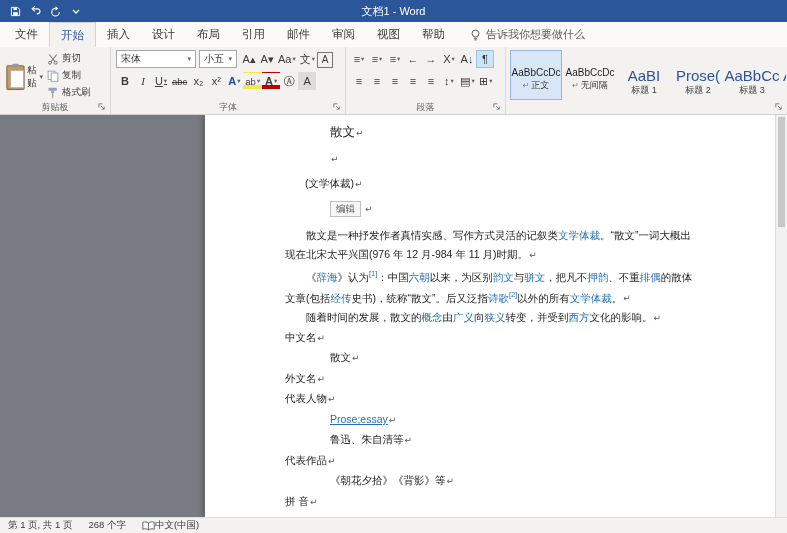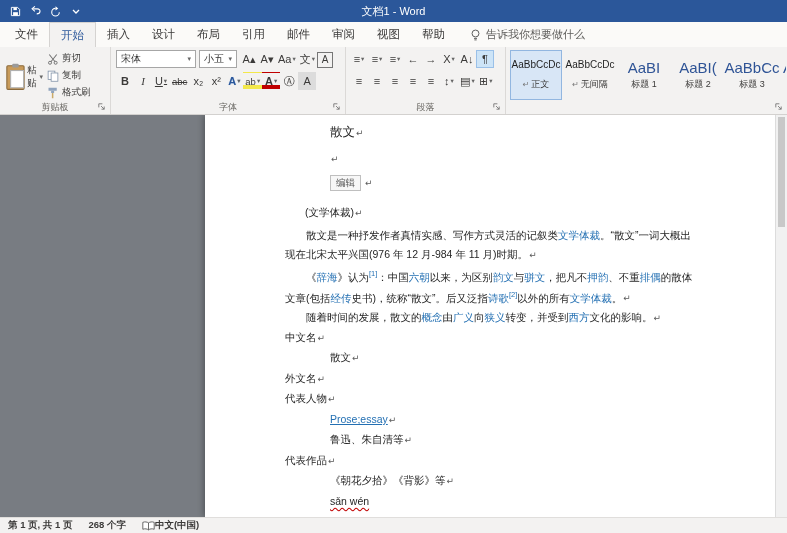--- a/index.html
+++ b/index.html
@@ -59,21 +59,21 @@
   .rbtn.underline{text-decoration:underline;}
   .rbtn.strike{text-decoration:line-through;font-size:9.5px;}
   .rbtn.boxed{border:1px solid #767676;font-size:10px;min-width:16px;height:16px;margin-top:1px;}
   .rbtn.effects{color:var(--accent,#2b579a);font-weight:700;text-shadow:0 0 1px #a9c8ef;}
   .rbtn.highlight{font-size:9.5px;background:linear-gradient(to top,#f3e84b 4px,transparent 4px);}
   .rbtn.fontcolor{font-weight:700;background:linear-gradient(to top,#c00000 4px,transparent 4px);}
   .rbtn.shaded{background:#dcdcdc;}
 
   .styles-cards{position:absolute;left:4px;top:3px;right:1px;height:50px;display:flex;gap:2px;overflow:hidden;}
   .style-card{width:52px;flex:none;display:flex;flex-direction:column;align-items:center;
-              justify-content:space-between;border:1px solid transparent;padding:8px 1px;}
+              justify-content:space-between;border:1px solid transparent;padding:16px 1px;}
   .style-card.selected{background:#d8e6f6;border-color:#92b6e0;}
   .style-card.partial{width:16px;overflow:hidden;}
   .preview{font-size:10px;color:#1f1f1f;line-height:1.15;white-space:nowrap;margin-bottom:auto;}
   .preview.big{font-size:15px;color:#2f5496;}
   .card-label{font-size:9px;color:#3b3a39;display:flex;gap:2px;align-items:center;white-space:nowrap;}
   .mark{font-size:8px;color:#777;}
 
   
   .docarea{position:absolute;top:115px;left:0;right:0;bottom:16px;background:#787c82;overflow:hidden;}
   .page{position:absolute;left:205px;top:0;width:570px;height:100%;background:#fff;
@@ -92,21 +92,21 @@
   .s-sup{color:var(--link,#2470b3);font-size:7.5px;vertical-align:super;}
   .s-p{color:#5a5a5a;font-size:9px;padding-left:1px;}
   .s-spell{text-decoration:underline wavy var(--spell_underline,#c00000);text-underline-offset:2px;}
   .edit-box{display:inline-block;border:1px solid #bfbfbf;background:#f7f7f7;padding:0 5px;
             font-size:9.5px;line-height:14px;color:#555;margin-right:3px;}
   .scrollbar{position:absolute;right:0;top:0;bottom:0;width:12px;background:#f1f1f1;border-left:1px solid #dcdcdc;}
   .thumb{position:absolute;top:2px;left:2px;right:2px;height:110px;background:#c8c8c8;}
 
   
   .statusbar{position:absolute;bottom:0;left:0;right:0;height:16px;background:#f3f2f1;border-top:1px solid #e0dedc;
-             display:flex;align-items:center;gap:16px;padding-left:8px;font-size:9.5px;color:#3b3a39;font-weight:bold;}
+             display:flex;align-items:center;gap:16px;padding-left:8px;font-size:9.5px;color:#3b3a39;}
   .sb-lang{display:flex;align-items:center;}
   .icn svg{display:block;}
 </style>
 </head>
 <body>
 
 <div id="app">
 
   <div class="titlebar">
     <div class="qat">
@@ -307,21 +307,21 @@
               <span>无间隔</span>
             </div>
           </div>
           <div class="style-card">
             <div class="preview big">AaBI</div>
             <div class="card-label">
               <span>标题 1</span>
             </div>
           </div>
           <div class="style-card">
-            <div class="preview big">AaBI(</div>
+            <div class="preview big">Prose(</div>
             <div class="card-label">
               <span>标题 2</span>
             </div>
           </div>
           <div class="style-card">
             <div class="preview big">AaBbCc</div>
             <div class="card-label">
               <span>标题 3</span>
             </div>
           </div>
@@ -340,33 +340,34 @@
         </span>
     </div>
 
   </div>
 
   <div class="docarea">
     <div class="page">
       <div class="page-inner">
           <div class="line h-title"><span class="s-n">散文</span><span class="s-p">↵</span></div>
           <div class="line h-line"><span class="s-p">↵</span></div>
+          <div class="line h-sub"><span class="s-n">(文学体裁)</span><span class="s-p">↵</span></div>
           <div class="line h-edit"><span class="edit-box">编辑</span><span class="s-p">↵</span></div>
-          <div class="line h-sub"><span class="s-n">(文学体裁)</span><span class="s-p">↵</span></div>
           <div class="line para"><span class="s-n">散文是一种抒发作者真情实感、写作方式灵活的记叙类</span><span class="s-l">文学体裁</span><span class="s-n">。“散文”一词大概出现在北宋太平兴国(976 年 12 月-984 年 11 月)时期。</span><span class="s-p">↵</span></div>
           <div class="line para"><span class="s-n">《</span><span class="s-l">辞海</span><span class="s-n">》认为</span><span class="s-sup">[1]</span><span class="s-n">：中国</span><span class="s-l">六朝</span><span class="s-n">以来，为区别</span><span class="s-l">韵文</span><span class="s-n">与</span><span class="s-l">骈文</span><span class="s-n">，把凡不</span><span class="s-l">押韵</span><span class="s-n">、不重</span><span class="s-l">排偶</span><span class="s-n">的散体文章(包括</span><span class="s-l">经传</span><span class="s-n">史书)，统称“散文”。后又泛指</span><span class="s-l">诗歌</span><span class="s-sup">[2]</span><span class="s-n">以外的所有</span><span class="s-l">文学体裁</span><span class="s-n">。</span><span class="s-p">↵</span></div>
           <div class="line para"><span class="s-n">随着时间的发展，散文的</span><span class="s-l">概念</span><span class="s-n">由</span><span class="s-l">广义</span><span class="s-n">向</span><span class="s-l">狭义</span><span class="s-n">转变，并受到</span><span class="s-l">西方</span><span class="s-n">文化的影响。</span><span class="s-p">↵</span></div>
           <div class="line flabel"><span class="s-n">中文名</span><span class="s-p">↵</span></div>
           <div class="line fvalue"><span class="s-n">散文</span><span class="s-p">↵</span></div>
           <div class="line flabel"><span class="s-n">外文名</span><span class="s-p">↵</span></div>
           <div class="line flabel"><span class="s-n">代表人物</span><span class="s-p">↵</span></div>
           <div class="line fvalue"><span class="s-lu">Prose;essay</span><span class="s-p">↵</span></div>
           <div class="line fvalue"><span class="s-n">鲁迅、朱自清等</span><span class="s-p">↵</span></div>
           <div class="line flabel"><span class="s-n">代表作品</span><span class="s-p">↵</span></div>
           <div class="line fvalue"><span class="s-n">《朝花夕拾》《背影》等</span><span class="s-p">↵</span></div>
+          <div class="line flabel"><span class="s-n">拼 音</span><span class="s-p">↵</span></div>
           <div class="line fvalue"><span class="s-spell">sǎn wén</span><span class="s-n"> </span></div>
         </div>
     </div>
     <div class="scrollbar">
       <div class="thumb"></div>
     </div>
   </div>
 
   <div class="statusbar">
     <span>第 1 页, 共 1 页</span>

